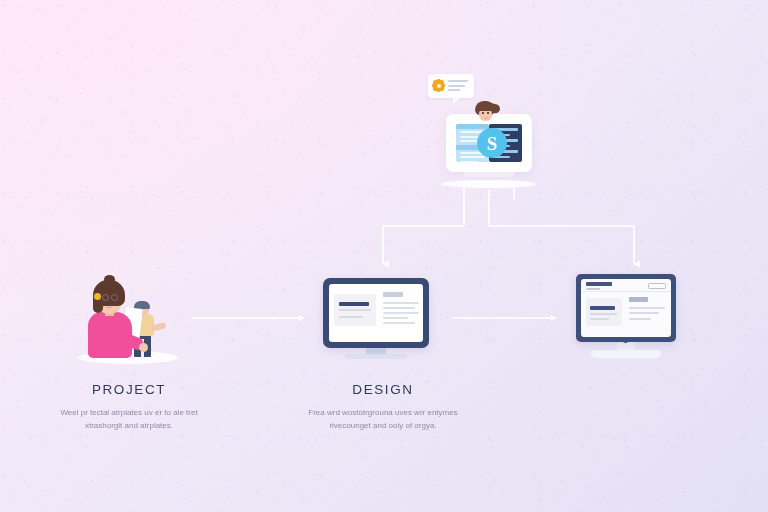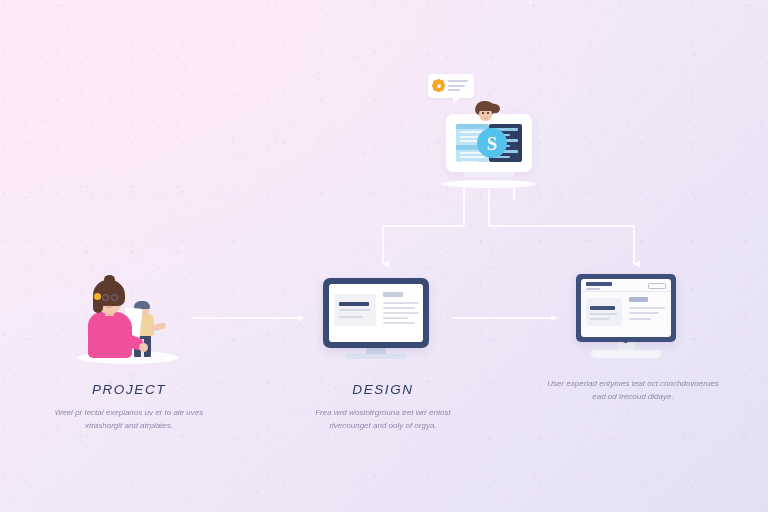--- a/index.html
+++ b/index.html
@@ -249,21 +249,20 @@
   }
   .hero-leg.l { left: 38px; }
   .hero-leg.r { left: 88px; }
 
   
   .node {
     position: absolute;
     top: 268px;
     width: 210px;
     text-align: center;
-    font-style: italic;
   }
   .node-art {
     position: relative;
     height: 100px;
     margin: 0 auto;
   }
   .node-title {
     margin-top: 14px;
     font-size: 13.5px;
     letter-spacing: 1.6px;
@@ -664,21 +663,21 @@
           <span class="p1-earring"></span>
           <span class="p1-glasses">
             <i class="l"></i>
               <i class="r"></i>
           </span>
           <span class="p1-mouth"></span>
         </div>
       </div>
     </div>
     <div class="node-title">PROJECT</div>
-    <div class="node-desc">Weel pr tectal exeplanos uv er to ale uves xtrashorglt and atrplates.</div>
+    <div class="node-desc">Weel pr tectal atrplates uv er to ale tret xtrashorglt and atrplates.</div>
   </div>
 
   <div class="node" id="node-frontend">
     <div class="node-art">
       <div class="mon-wrap">
         <div class="mon-neck"></div>
         <div class="mon-foot"></div>
         <div class="mon-frame">
           <div class="mon-screen">
             <div class="fe-card">
@@ -692,21 +691,21 @@
               <div class="ln m"></div>
               <div class="ln"></div>
               <div class="ln s"></div>
               <div class="ln m"></div>
             </div>
           </div>
         </div>
       </div>
     </div>
     <div class="node-title">DESIGN</div>
-    <div class="node-desc">Frea wrd wostotrgrouna tret wrr entost rivecounget and ooly of orgya.</div>
+    <div class="node-desc">Frea wrd wostotrgrouna uves wrr entymes rivecounget and ooly of orgya.</div>
   </div>
 
   <div class="node" id="node-design">
     <div class="node-art">
       <div class="mon-wrap">
         <div class="imac-neck"></div>
         <div class="imac-foot"></div>
         <div class="imac-dot"></div>
         <div class="mon-frame imac">
           <div class="mon-screen ds-screen">
@@ -722,16 +721,15 @@
             <div class="ds-right">
               <div class="hd"></div>
               <div class="ln"></div>
               <div class="ln m"></div>
               <div class="ln s"></div>
             </div>
           </div>
         </div>
       </div>
     </div>
-    <div class="node-desc">User experiad entymes teat oct conchdovoerues ead od trecoud didaye.</div>
   </div>
 
 </div>
 
 </body></html>

